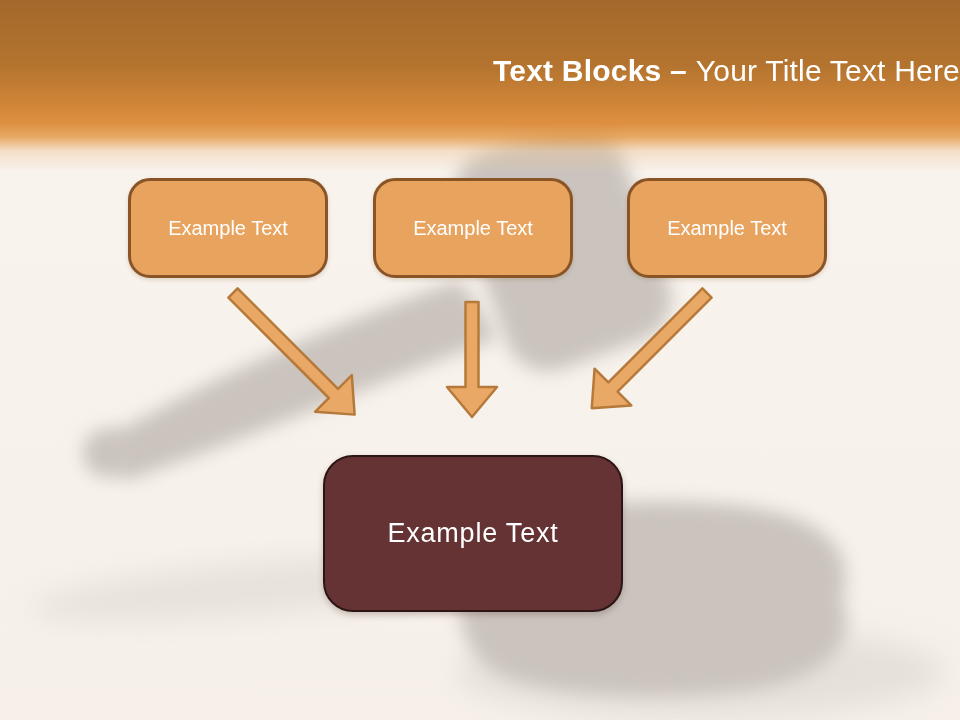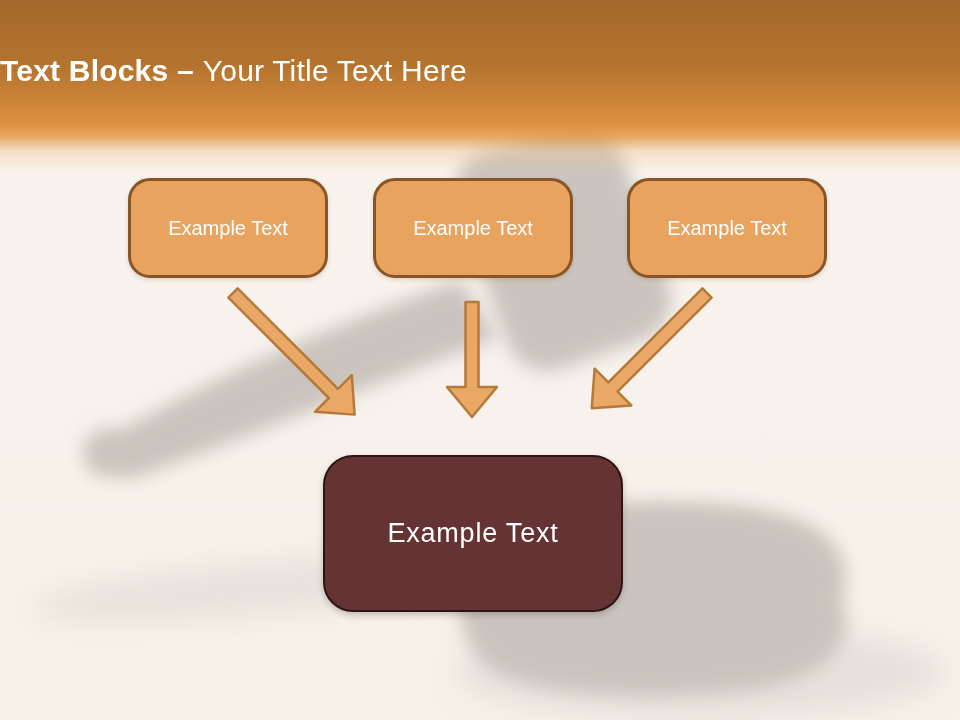--- a/index.html
+++ b/index.html
@@ -20,21 +20,21 @@
       var(--header-gradient-top) 0%,
       #b4742f 38%,
       #cf8538 60%,
       var(--header-gradient-mid) 72%,
       rgba(228, 155, 77, 0.82) 80%,
       rgba(238, 196, 150, 0.42) 88%,
       rgba(248, 240, 230, 0) 100%);
   }
   .title {
     position: absolute; top: 54px; left: 0; width: 100%; z-index: 3;
-    text-align: left; color: var(--text-white); font-size: 30px;
+    text-align: right; color: var(--text-white); font-size: 30px;
     letter-spacing: 0.2px; white-space: nowrap;
   }
   .title .title-bold { font-weight: bold; }
   .title .title-regular { font-weight: normal; margin-left: 9px; }
 
   .text-block {
     position: absolute; top: 178px; width: 200px; height: 100px; z-index: 3;
     background: var(--block-fill);
     border: 3px solid var(--block-border);
     border-radius: 22px;

